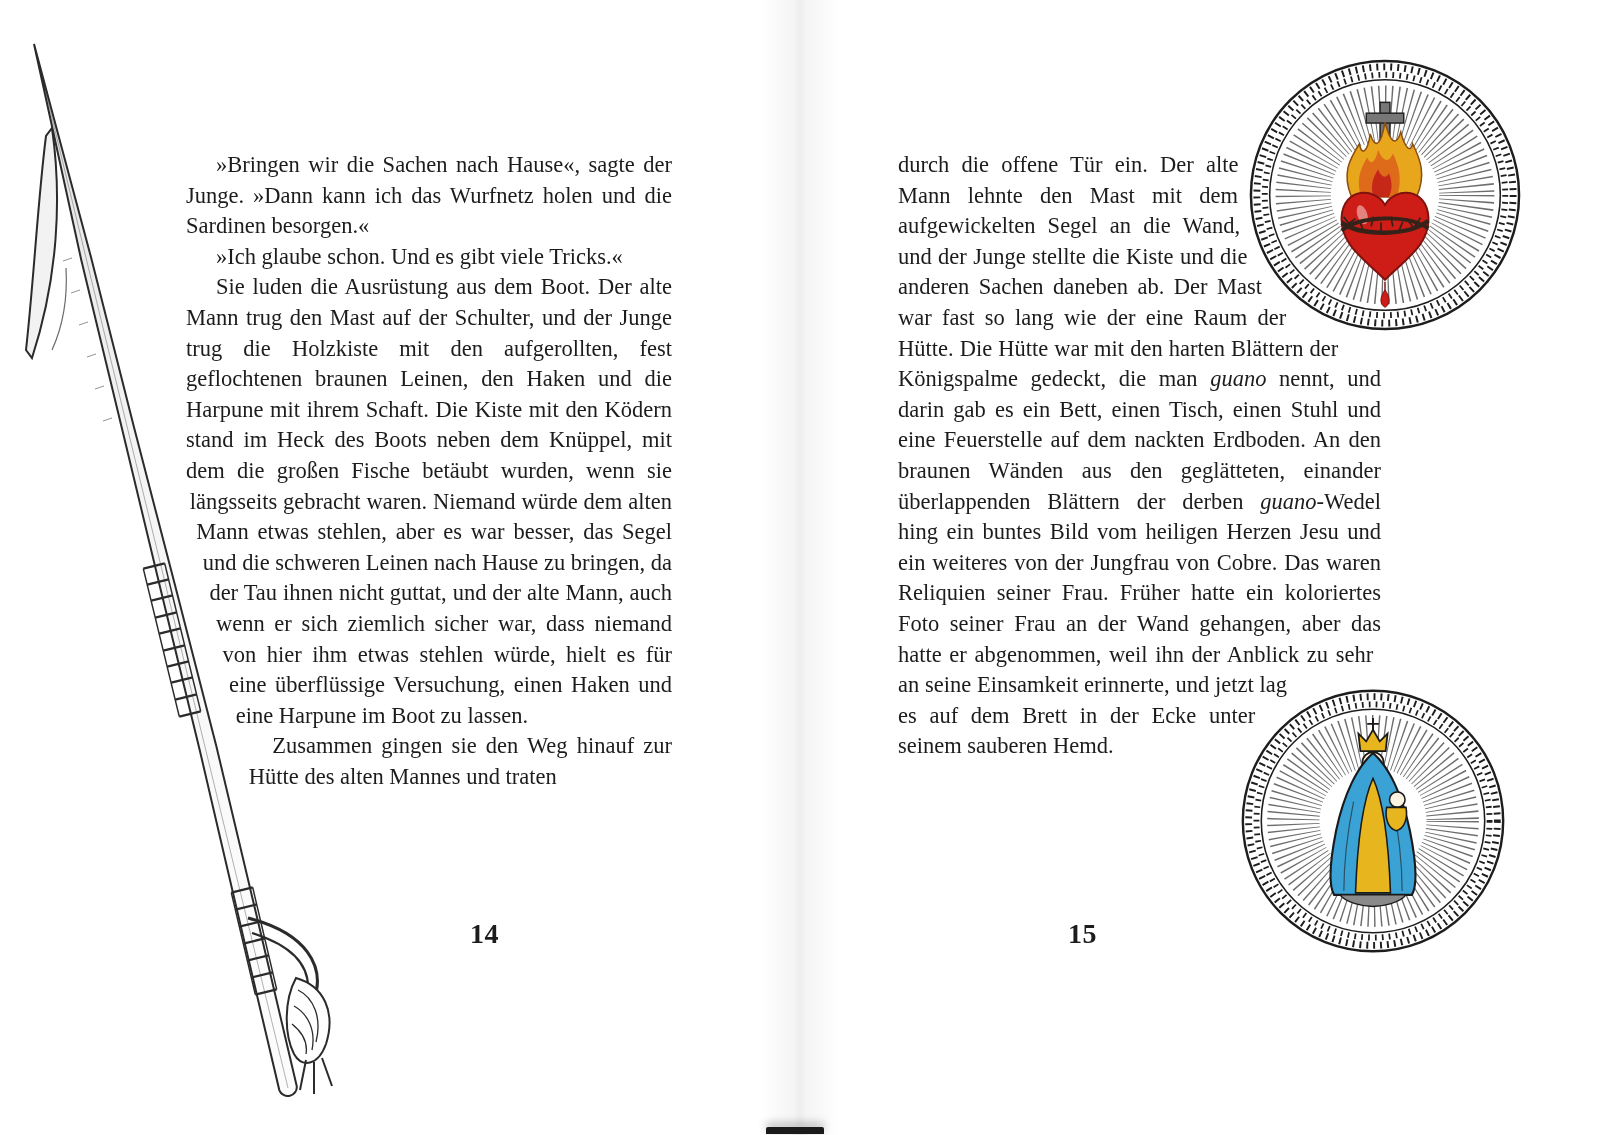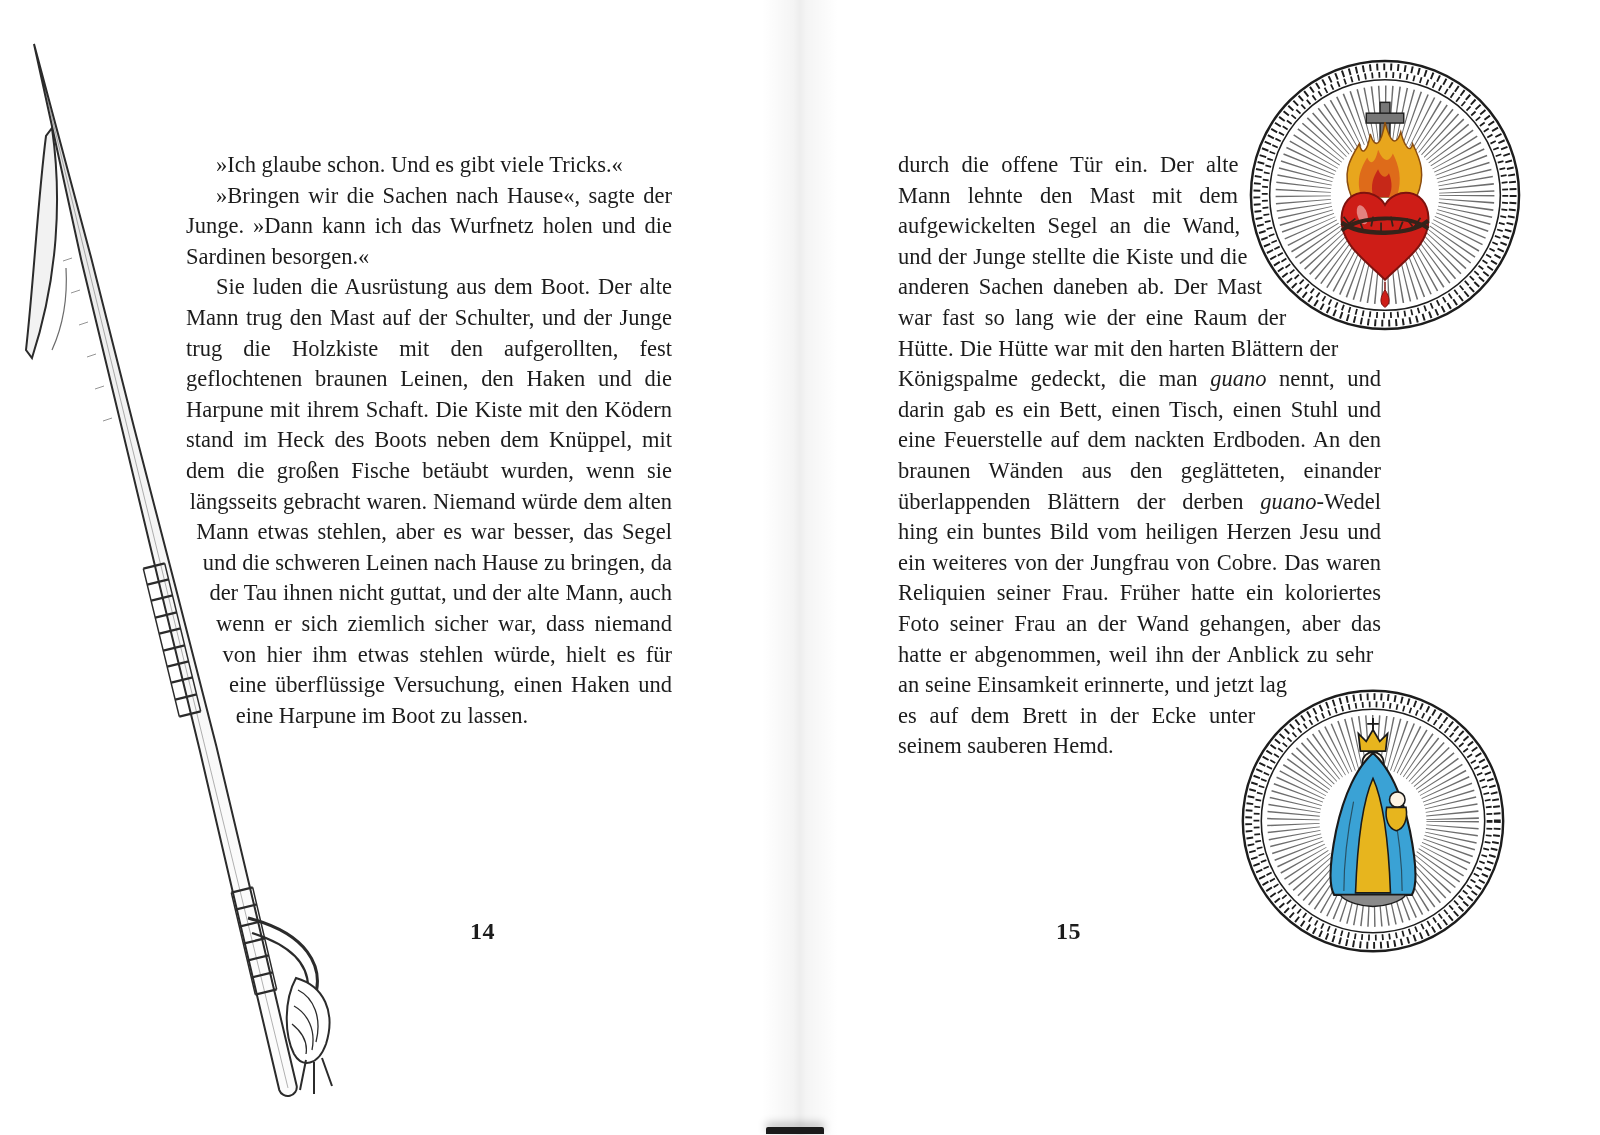--- a/index.html
+++ b/index.html
@@ -54,24 +54,24 @@
     float: right; width: 160px; height: 740px;
     shape-outside: polygon(22px 0px, 17px 20px, 16px 42px, 19px 70px, 28px 100px,
       44px 130px, 66px 155px, 94px 175px, 133px 190px, 159px 199px,
       159px 519px, 123px 524px, 80px 540px, 52px 560px, 30px 585px,
       12px 620px, 3px 671px, 6px 700px, 17px 735px, 20px 740px,
       160px 740px, 160px 0px);
   }
 
   .page-number {
     position: absolute; top: 918px;
-    font-size: 24px; font-weight: 700; letter-spacing: 0.5px;
+    font-size: 28px; font-weight: 700; letter-spacing: 0.5px;
   }
   .pn-left  { left: 470px; }
-  .pn-right { left: 256px; }
+  .pn-right { left: 268px; }
 
   
   .harpoon-art { position: absolute; left: 8px; top: 28px; width: 336px; height: 1084px; }
   .medallion { position: absolute; }
   .medallion-top    { left: 447px; top: 57px;  width: 276px; height: 276px; }
   .medallion-bottom { left: 437px; top: 685px; width: 272px; height: 272px; }
 </style>
 </head>
 <body>
 
@@ -116,23 +116,24 @@
         <path d="M240,890 C298,905 318,938 306,972" stroke-width="3"></path>
         <path d="M244,905 C292,920 306,944 298,974" stroke-width="2.2"></path>
         <path d="M288,950 C316,958 328,984 318,1016 C310,1038 294,1040 286,1026 C276,1006 276,972 288,950 Z" fill="#ffffff" stroke-width="2"></path>
         <path d="M290,962 C306,970 314,990 308,1014 M286,978 C300,986 308,1002 304,1022 M284,996 C294,1004 300,1014 298,1026" stroke-width="1.3"></path>
         <path d="M298,1032 L292,1062 M306,1034 L306,1066 M314,1030 L324,1058" stroke-width="2"></path>
       </g>
     </svg>
 
     <div class="text-col left-text" lang="de">
       <div class="wrap-spacer-left"></div>
+      <p class="para indent">»Bringen wir die Sachen nach Hause«, sagte der Junge. »Dann kann ich das Wurfnetz holen und die Sardinen besorgen.«</p>
       <p class="para indent">»Ich glaube schon. Und es gibt viele Tricks.«</p>
-      <p class="para indent">»Bringen wir die Sachen nach Hause«, sagte der Junge. »Dann kann ich das Wurfnetz holen und die Sardinen besorgen.«</p>
       <p class="para indent">Sie luden die Ausrüstung aus dem Boot. Der alte Mann trug den Mast auf der Schulter, und der Junge trug die Holzkiste mit den aufgerollten, fest geflochtenen braunen Leinen, den Haken und die Harpune mit ihrem Schaft. Die Kiste mit den Ködern stand im Heck des Boots neben dem Knüppel, mit dem die großen Fische betäubt wurden, wenn sie längsseits gebracht waren. Niemand würde dem alten Mann etwas stehlen, aber es war besser, das Segel und die schweren Leinen nach Hause zu bringen, da der Tau ihnen nicht guttat, und der alte Mann, auch wenn er sich ziemlich sicher war, dass niemand von hier ihm etwas stehlen würde, hielt es für eine überflüssige Versuchung, einen Haken und eine Harpune im Boot zu lassen.</p>
+      <p class="para indent">Zusammen gingen sie den Weg hinauf zur Hütte des alten Mannes und traten</p>
     </div>
 
     <div class="page-number pn-left">14</div>
   </section>
 
   <div class="gutter"></div>
   <div class="gutter-mark"></div>
 
   <section class="page page-right">
 

